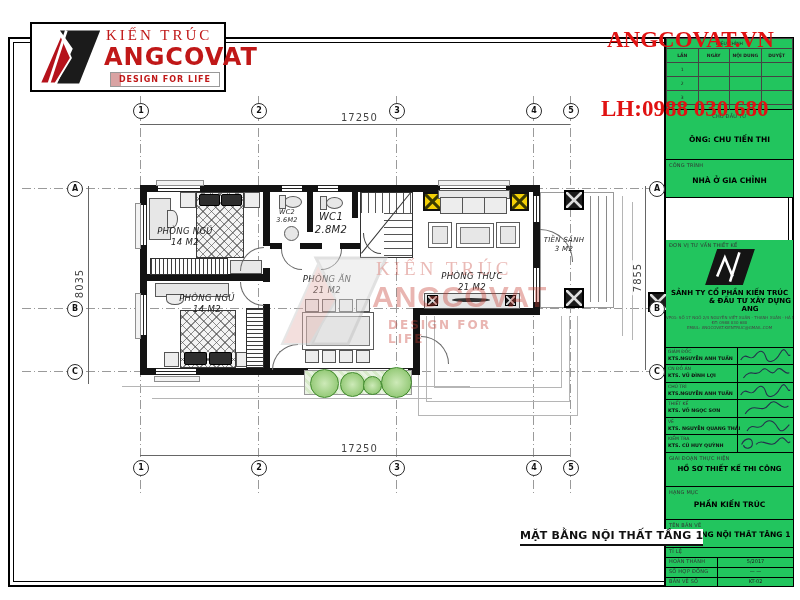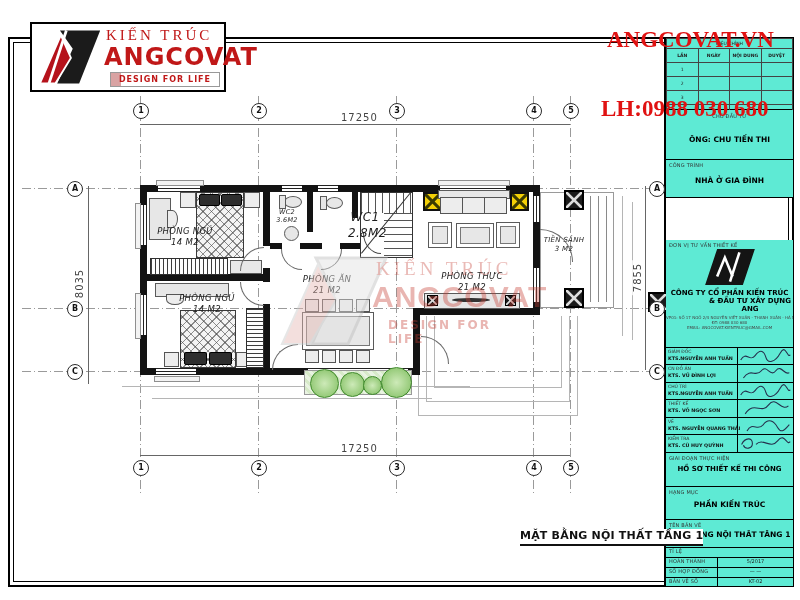--- a/index.html
+++ b/index.html
@@ -30,21 +30,21 @@
   .colX{position:absolute;border:2px solid #000;background:
         linear-gradient(45deg,transparent 43%,#ddd 45%,#ddd 55%,transparent 57%),
         linear-gradient(-45deg,transparent 43%,#ddd 45%,#ddd 55%,transparent 57%),#1b1b1b;}
   .yel{position:absolute;border:2px solid #101010;background:
        linear-gradient(45deg,transparent 42%,#3a3a00 44%,#3a3a00 56%,transparent 58%),
        linear-gradient(-45deg,transparent 42%,#3a3a00 44%,#3a3a00 56%,transparent 58%),#f2cf06;}
   .chair{position:absolute;border:1px solid #555;background:#ededed;}
   .arc{position:absolute;border:0 solid #6a6a6a;background:transparent;z-index:3;}
   .tb-label{font-size:5px;color:#333;letter-spacing:.2px;}
   .tb-val{font-weight:bold;color:#000;}
-  .sec{position:absolute;left:666px;width:127px;border-bottom:1px solid #000;box-sizing:border-box;background:#5eead4;}
+  .sec{position:absolute;left:666px;width:127px;border-bottom:1px solid #000;box-sizing:border-box;background:#22c55e;}
   table.mini{border-collapse:collapse;width:127px;table-layout:fixed;}
   table.mini td{border:1px solid #444;font-size:4.5px;color:#222;text-align:center;padding:0;height:13px;overflow:hidden;}
   .sigrow{display:flex;border-bottom:1px solid #000;height:17.4px;box-sizing:border-box;}
   .sigrow:last-child{border-bottom:none;}
   .sigcell{width:72px;border-right:1px solid #000;box-sizing:border-box;padding:1px 2px;}
   .sigcell .role{font-size:4.5px;color:#333;}
   .sigcell .kts{font-size:4.8px;font-weight:bold;color:#111;margin-top:2px;white-space:nowrap;}
   .redbrand{position:absolute;font-family:"Liberation Serif",serif;font-weight:bold;color:#e01212;z-index:20;white-space:nowrap;}
 </style>
 </head>
@@ -169,21 +169,21 @@
 
   <div class="gray" style="left:284px;top:196px;width:16px;height:10px;border-radius:50%;"></div>
   <div class="gray" style="left:279px;top:195px;width:5px;height:12px;"></div>
   <div class="gray" style="left:284px;top:226px;width:13px;height:13px;border-radius:50%;"></div>
   <div class="rlabel" style="left:270px;top:208px;width:34px;font-size:6.5px;">
     <span>WC2</span><br>
     <span>3.6M2</span>
   </div>
   <div class="gray" style="left:326px;top:197px;width:15px;height:10px;border-radius:50%;"></div>
   <div class="gray" style="left:320px;top:196px;width:5px;height:12px;"></div>
-  <div class="rlabel" style="left:314px;top:210px;width:34px;font-size:12px;padding-left:34px;">
+  <div class="rlabel" style="left:314px;top:210px;width:34px;font-size:10px;">
     <span>WC1</span><br>
     <span>2.8M2</span>
   </div>
 
   <div class="abs" style="left:360px;top:192px;width:53px;height:66px;border:1px solid #333;box-sizing:border-box;background:#fff;">
     <div class="abs" style="left:0;top:0;width:51px;height:20px;background:repeating-linear-gradient(90deg,#555 0 1px,transparent 1px 7px);"></div>
     <div class="abs" style="left:23px;top:20px;width:28px;height:44px;background:repeating-linear-gradient(180deg,#555 0 1px,transparent 1px 7px);"></div>
     <div class="abs" style="left:0px;top:60px;width:78px;height:1px;background:#333;transform:rotate(-51deg);transform-origin:0 0;"></div>
     <div class="abs" style="left:2px;top:40px;width:17px;height:20px;border-left:1px solid #444;border-bottom:1px solid #444;border-radius:0 0 0 100%;"></div>
   </div>
@@ -310,32 +310,32 @@
       </table>
   </div>
 
   <div class="sec" style="top:110px;height:50px;text-align:center;">
     <div class="tb-label" style="padding-top:3px;">CHỦ ĐẦU TƯ</div>
     <div class="tb-val" style="font-size:7.5px;margin-top:16px;">ÔNG: CHU TIẾN THI</div>
   </div>
 
   <div class="sec" style="top:160px;height:38px;">
     <div class="tb-label" style="padding:2px 0 0 3px;text-align:left;">CÔNG TRÌNH</div>
-    <div class="tb-val" style="font-size:7.5px;margin-top:8px;text-align:center;">NHÀ Ở GIA ĐÌNH</div>
+    <div class="tb-val" style="font-size:7.5px;margin-top:8px;text-align:center;">NHÀ Ở GIA CHỈNH</div>
   </div>
 
 
   <div class="sec" style="top:240px;height:108px;text-align:center;">
     <div class="tb-label" style="padding:2px 0 0 3px;text-align:left;">ĐƠN VỊ TƯ VẤN THIẾT KẾ</div>
     <svg width="50" height="36" viewBox="0 0 58 42" style="margin-top:1px;">
       <polygon points="14,0 58,0 44,42 0,42" fill="#141414"></polygon>
       <polyline points="14,32 23,10 32,32" fill="none" stroke="#fff" stroke-width="3"></polyline>
       <line x1="40" y1="4" x2="29" y2="38" stroke="#fff" stroke-width="3"></line>
     </svg>
-    <div class="tb-val" style="font-size:7px;">CÔNG TY CỔ PHẦN KIẾN TRÚC</div>
+    <div class="tb-val" style="font-size:7px;">SẢNH TY CỔ PHẦN KIẾN TRÚC</div>
     <div class="tb-val" style="font-size:7px;margin-left:41px;">&amp; ĐẦU TƯ XÂY DỰNG ANG</div>
     <div style="font-size:4px;color:#444;margin-top:2px;white-space:nowrap;overflow:hidden;">VP01: SỐ 17 NGÕ 2/4 NGUYỄN VIẾT XUÂN - THANH XUÂN - HÀ NỘI</div>
     <div style="font-size:4px;color:#444;white-space:nowrap;overflow:hidden;">ĐT: 0988 030 680</div>
     <div style="font-size:4px;color:#444;white-space:nowrap;overflow:hidden;">EMAIL: ANGCOVAT.KIENTRUC@GMAIL.COM</div>
   </div>
 
   <div class="sec" style="top:348px;height:105px;">
     <div class="sigrow">
       <div class="sigcell">
         <div class="role">GIÁM ĐỐC</div>

